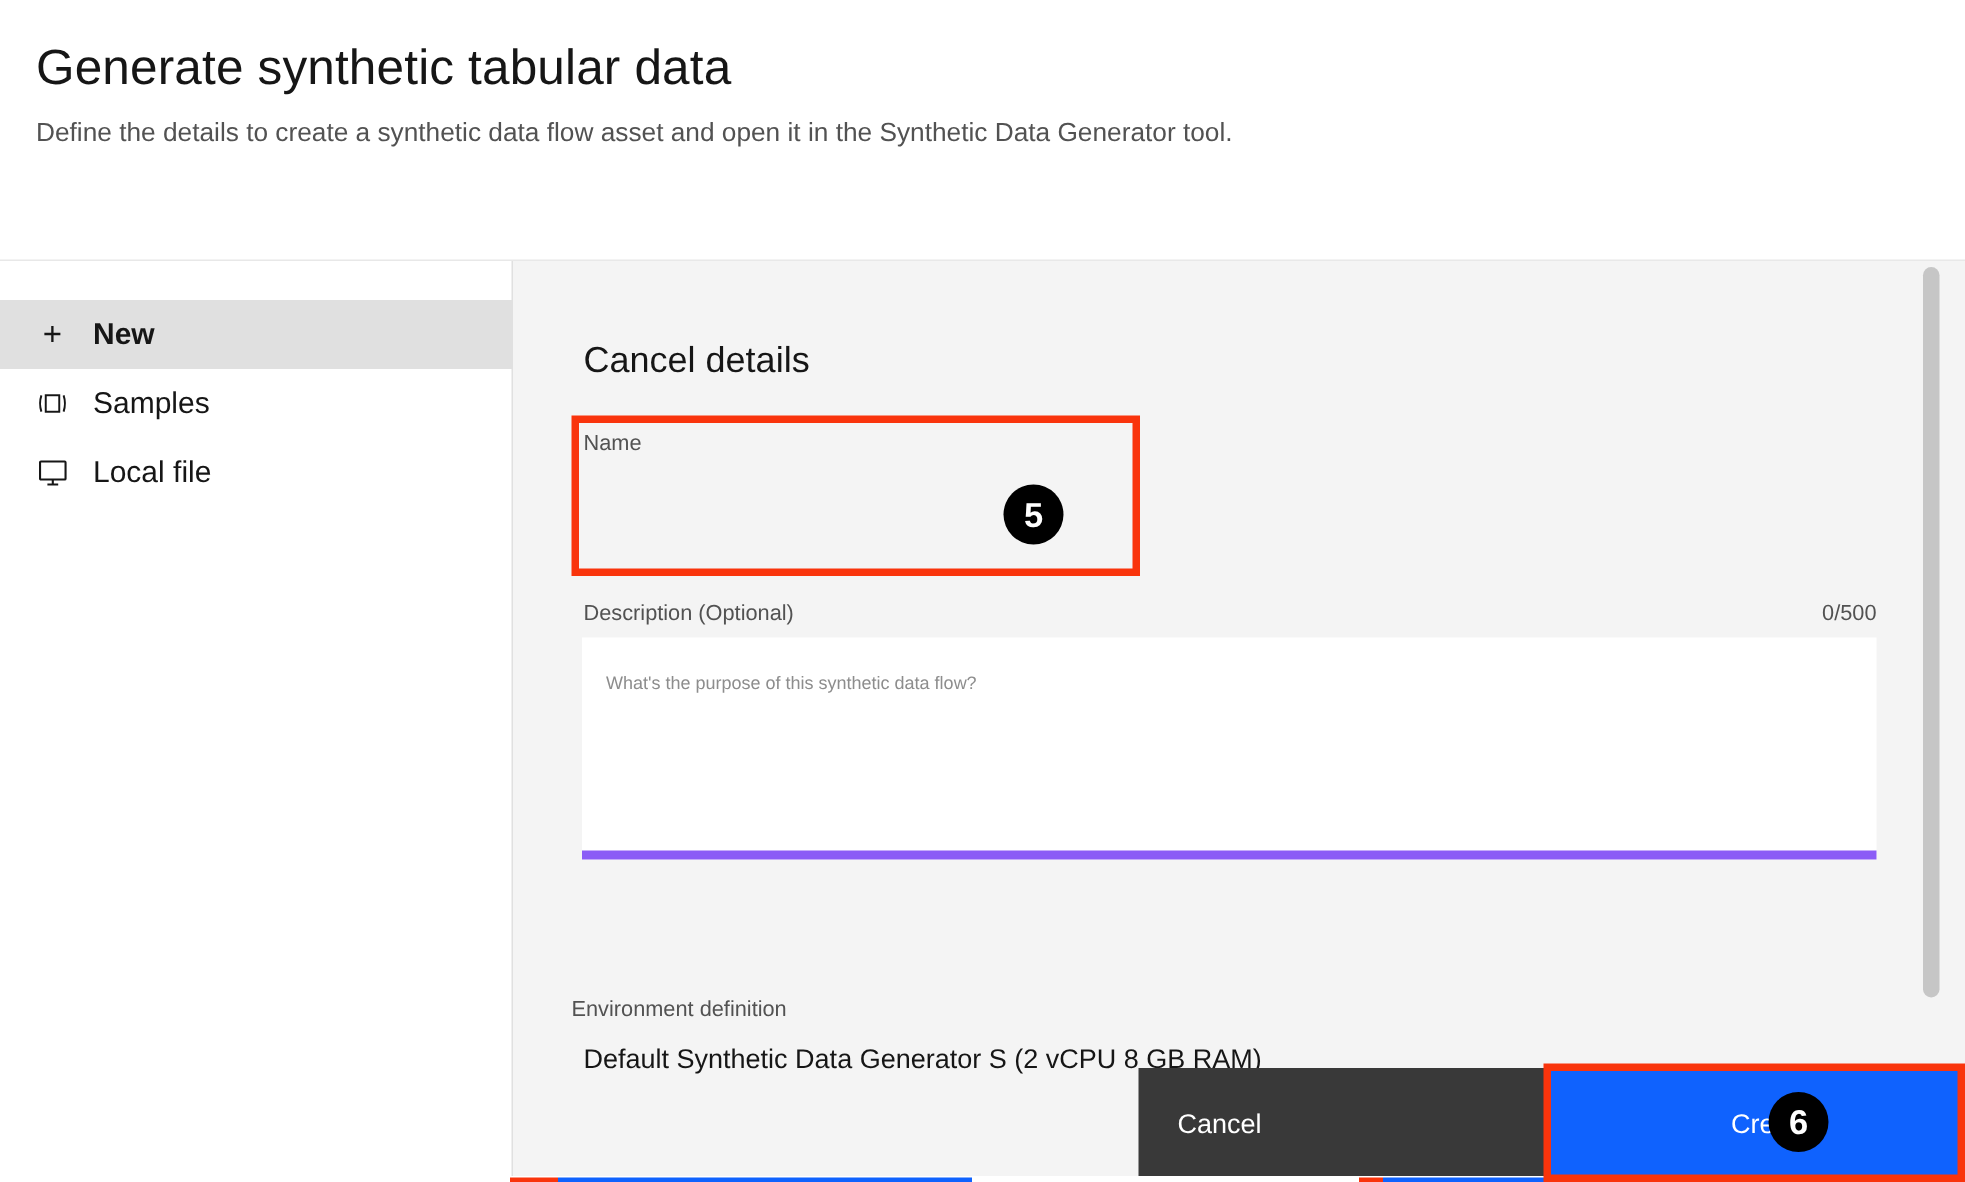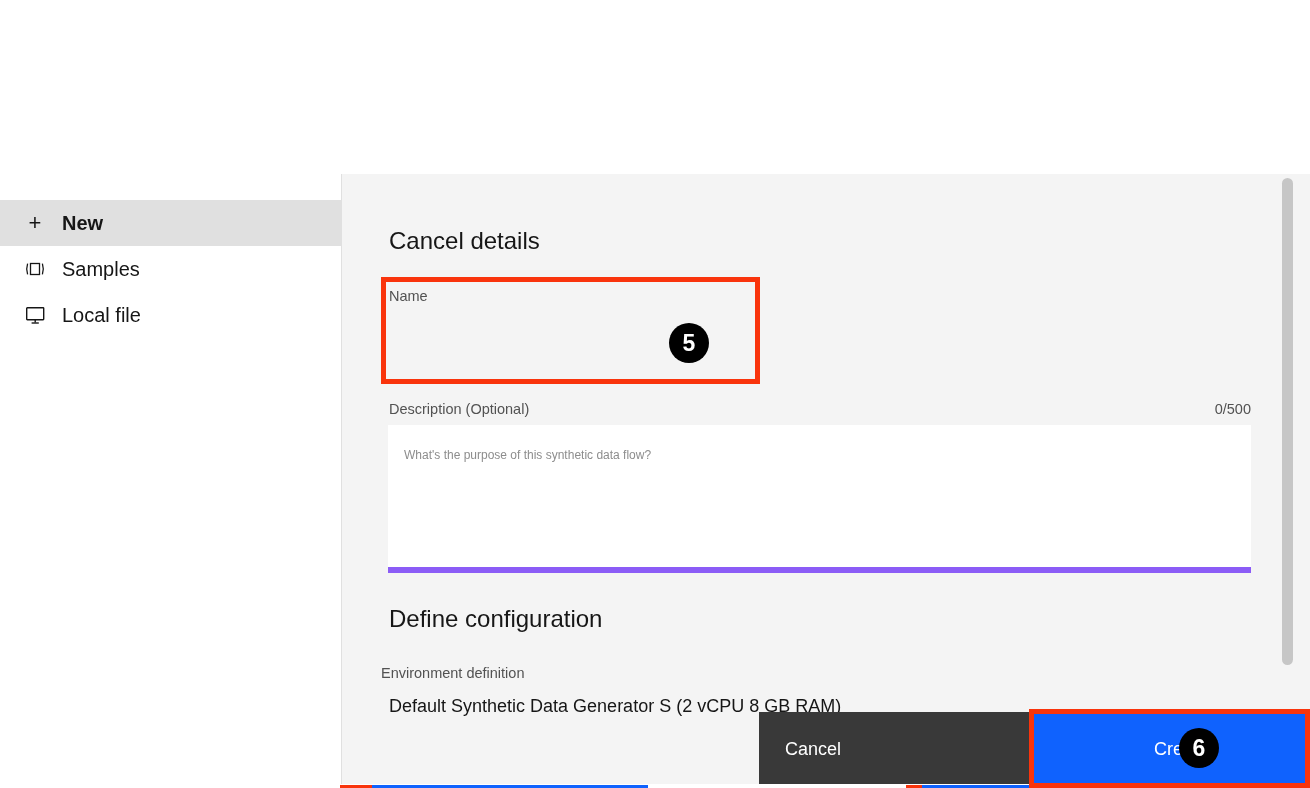--- a/index.html
+++ b/index.html
@@ -286,20 +286,24 @@
     left: 0; bottom: 3px;
     width: 1310px; height: 1px;
     background: #161616;
   }
 </style>
 </head>
 <body>
 
 <div class="page">
 
+  <div class="header">
+    <div class="header-title">Generate synthetic tabular data</div>
+    <div class="header-subtitle">Define the details to create a synthetic data flow asset and open it in the Synthetic Data Generator tool.</div>
+  </div>
 
   <div class="body-area">
 
     <div class="sidebar">
 
       <div class="side-item selected" style="top:26px;">
         <span class="side-icon">
           <span class="plus-glyph">+</span>
         </span>
         <span class="side-label">New</span>
@@ -341,21 +345,20 @@
       <div class="char-counter" id="desc-counter">0/500</div>
 
       <textarea class="desc-textarea" placeholder="What's the purpose of this synthetic data flow?" style=""></textarea>
 
       <div class="resize-grip">
         <span style="bottom:1px; width:11px;"></span>
         <span style="bottom:5px; width:7px;"></span>
         <span style="bottom:9px; width:3px;"></span>
       </div>
 
-      <div class="section-title" id="define-config-title">Define configuration</div>
 
       <div class="field-label" id="env-label">Environment definition</div>
 
       <div id="env-value">Default Synthetic Data Generator S (2 vCPU 8 GB RAM)</div>
 
       <div class="scroll-track">
         <div class="scroll-thumb"></div>
       </div>
 
     </div>

